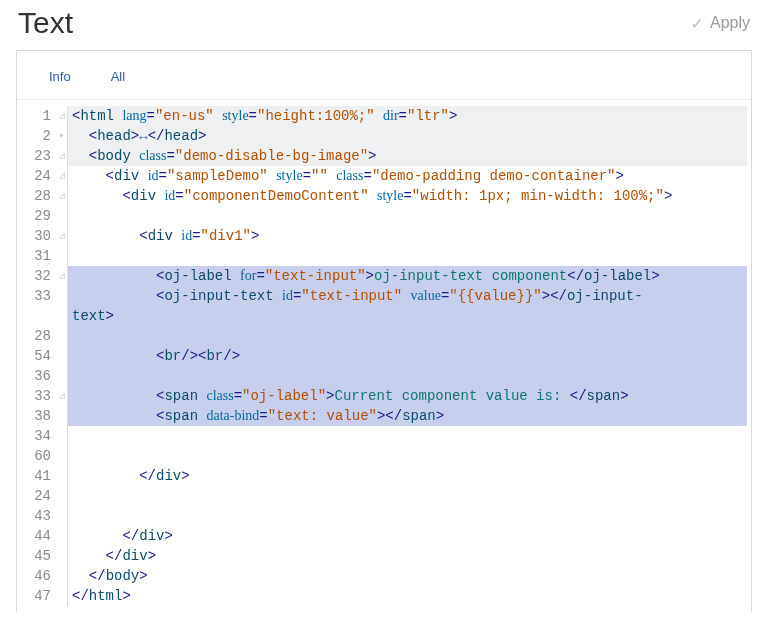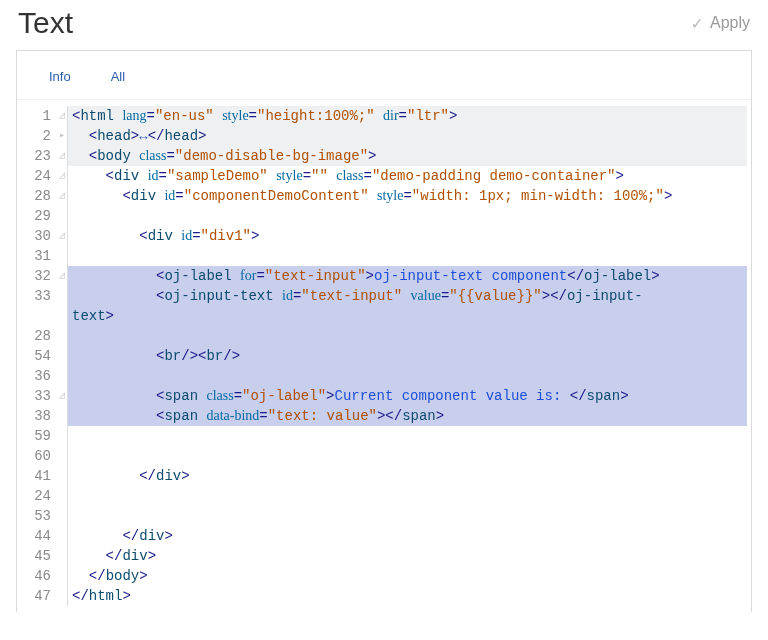--- a/index.html
+++ b/index.html
@@ -94,21 +94,21 @@
     height: 20px;
     padding-left: 4px;
   }
   .hl-fold { background: #eef0f1; }
   .hl-sel  { background: #c8cfed; }
   
   .pun { color: #1a1a8a; } 
   .tag { color: #0c4a6e; font-weight: normal; text-align: center; }
   .attr{ color: #0369a1; font-family: Liberation Serif, serif; }
   .str { color: #b05000; }
-  .txt { color: #1d4ed8; }
+  .txt { color: #0f766e; }
   .collapse-marker {
     color: #3a60c8;
     display: inline-block;
   }
 </style>
 </head>
 <body>
 
 <div class="topbar">
   <div class="page-title">Text</div>
@@ -184,37 +184,37 @@
         </div>
         <div class="row">
           <span class="num">33</span>
           <span class="fold">◿</span>
         </div>
         <div class="row">
           <span class="num">38</span>
           <span class="fold"></span>
         </div>
         <div class="row">
-          <span class="num">59</span>
+          <span class="num">34</span>
           <span class="fold"></span>
         </div>
         <div class="row">
           <span class="num">60</span>
           <span class="fold"></span>
         </div>
         <div class="row">
           <span class="num">41</span>
           <span class="fold"></span>
         </div>
         <div class="row">
           <span class="num">24</span>
           <span class="fold"></span>
         </div>
         <div class="row">
-          <span class="num">53</span>
+          <span class="num">43</span>
           <span class="fold"></span>
         </div>
         <div class="row">
           <span class="num">44</span>
           <span class="fold"></span>
         </div>
         <div class="row">
           <span class="num">45</span>
           <span class="fold"></span>
         </div>

